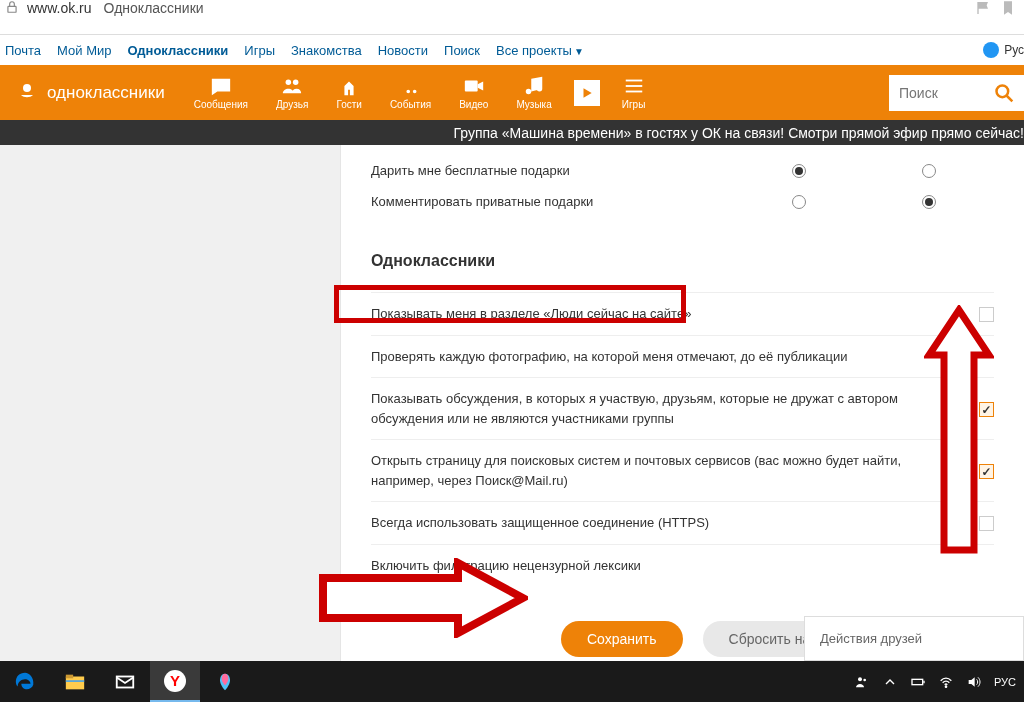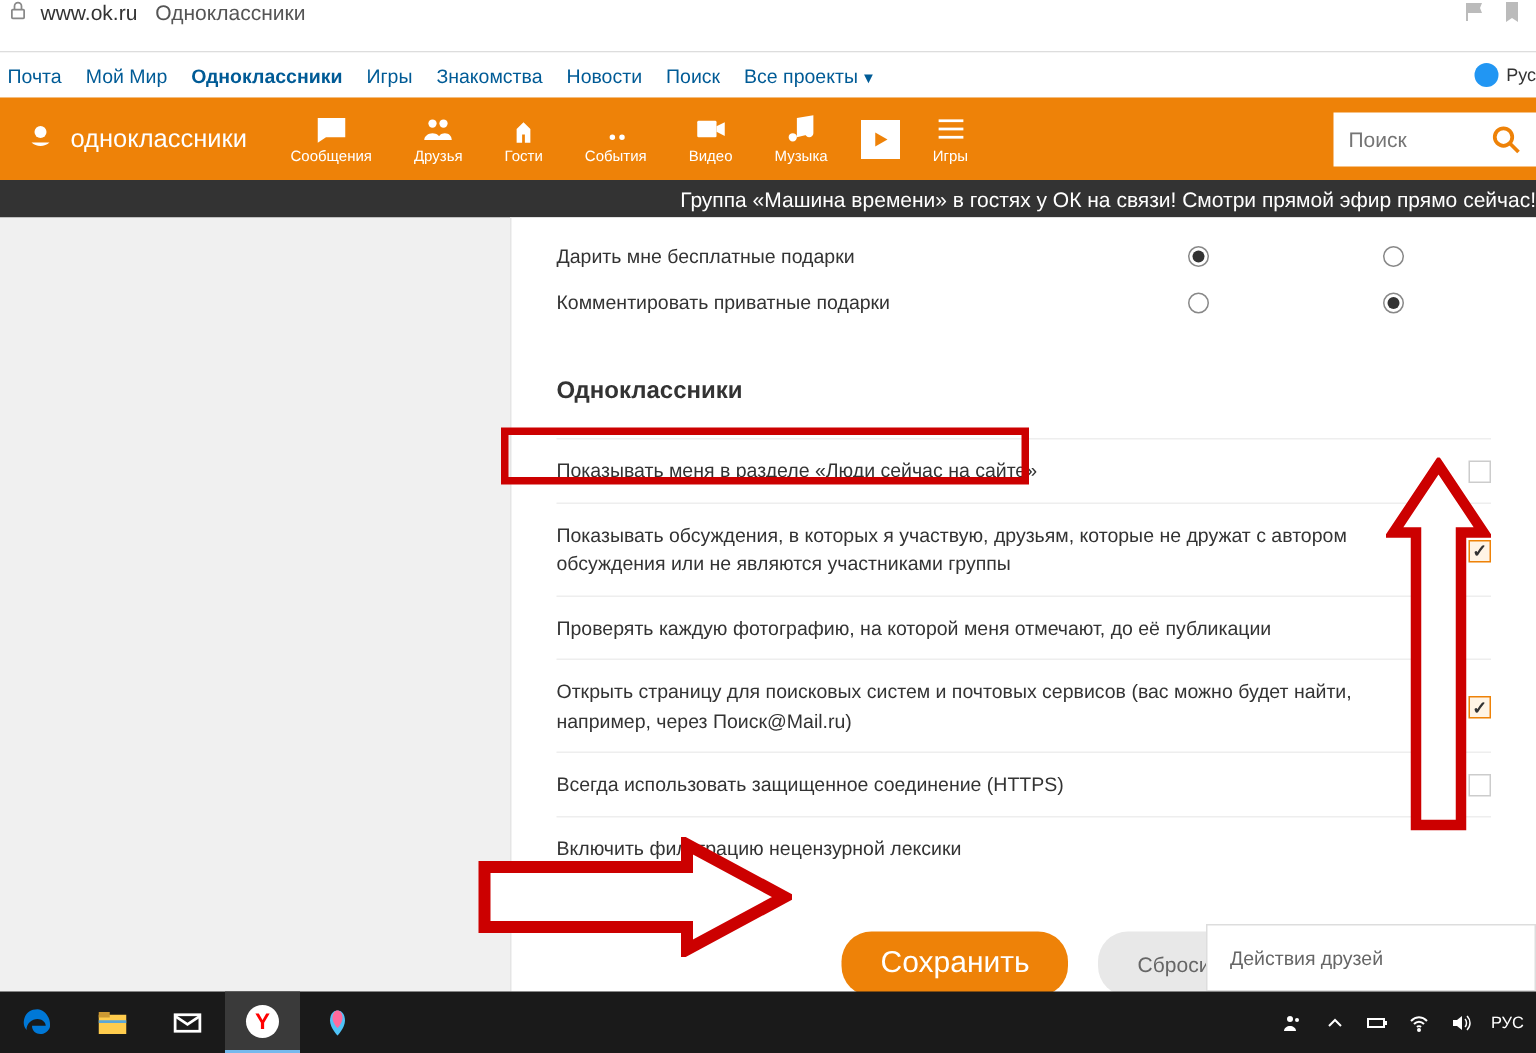--- a/index.html
+++ b/index.html
@@ -47,21 +47,21 @@
 
 .section-title { font-size: 16px; font-weight: bold; color: #333; margin: 35px 0 22px 0; }
 
 .check-row { display: flex; align-items: center; padding: 11px 0; font-size: 13px; color: #333; border-top: 1px solid #eee; }
 .check-row .label { flex: 1; padding-right: 40px; line-height: 1.5; }
 .checkbox { width: 15px; height: 15px; border: 1px solid #ee8208; background: #fff4e5; cursor: pointer; display: flex; align-items: center; justify-content: center; flex-shrink: 0; margin-top: 2px; }
 .checkbox.checked::after { content: '✓'; font-size: 12px; font-weight: bold; color: #333; }
 .checkbox.plain { border-color: #ccc; background: #fff; }
 
 .buttons { display: flex; margin-top: 35px; padding-bottom: 20px; gap: 20px; padding-left: 190px; }
-.btn-primary { background: #ee8208; color: #fff; border: none; padding: 10px 26px; border-radius: 20px; font-size: 20px; cursor: pointer; }
+.btn-primary { background: #ee8208; color: #fff; border: none; padding: 10px 26px; border-radius: 20px; font-size: 14px; cursor: pointer; }
 .btn-secondary { background: #e8e8e8; color: #666; border: none; padding: 10px 26px; border-radius: 20px; font-size: 14px; cursor: pointer; }
 
 .callout-box { position: absolute; border: 5px solid #cc0000; pointer-events: none; }
 .callout-arrow-right { position: absolute; pointer-events: none; }
 .callout-arrow-up { position: absolute; pointer-events: none; }
 
 .friends-panel { position: absolute; right: 0; bottom: 41px; width: 220px; height: 45px; background: #fff; border: 1px solid #ddd; display: flex; align-items: center; padding: 0 15px; font-size: 13px; color: #666; }
 
 .taskbar { position: absolute; bottom: 0; left: 0; right: 0; height: 41px; background: #1a1a1a; display: flex; align-items: center; }
 .tb-left { display: flex; }
@@ -203,25 +203,25 @@
         </span>
     </div>
 
     <div class="section-title">Одноклассники</div>
 
     <div class="check-row">
       <span class="label">Показывать меня в разделе «Люди сейчас на сайте»</span>
       <span class="checkbox plain"></span>
     </div>
     <div class="check-row">
+      <span class="label">Проверять каждую фотографию, на которой меня отмечают, до её публикации</span>
+    </div>
+    <div class="check-row">
       <span class="label">Показывать обсуждения, в которых я участвую, друзьям, которые не дружат с автором обсуждения или не являются участниками группы</span>
       <span class="checkbox checked"></span>
-    </div>
-    <div class="check-row">
-      <span class="label">Проверять каждую фотографию, на которой меня отмечают, до её публикации</span>
     </div>
     <div class="check-row">
       <span class="label">Открыть страницу для поисковых систем и почтовых сервисов (вас можно будет найти, например, через Поиск@Mail.ru)</span>
       <span class="checkbox checked"></span>
     </div>
     <div class="check-row">
       <span class="label">Всегда использовать защищенное соединение (HTTPS)</span>
       <span class="checkbox plain"></span>
     </div>
     <div class="check-row">

